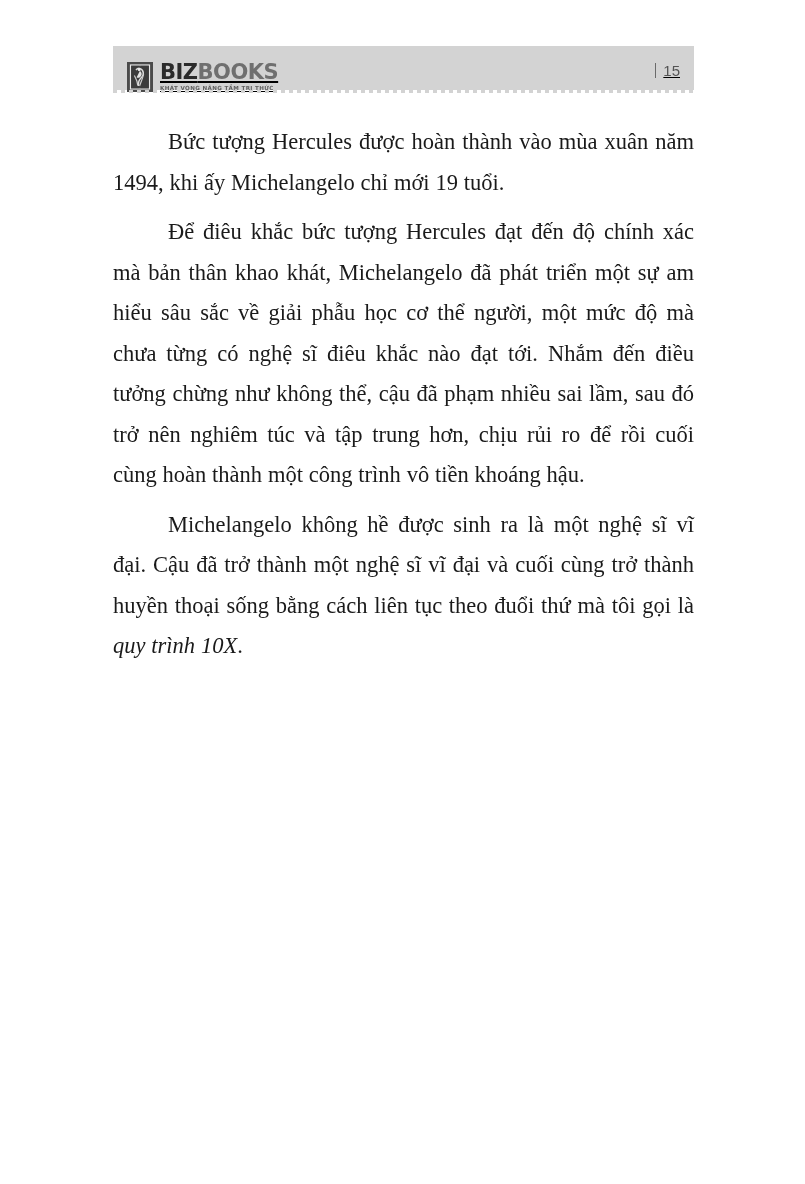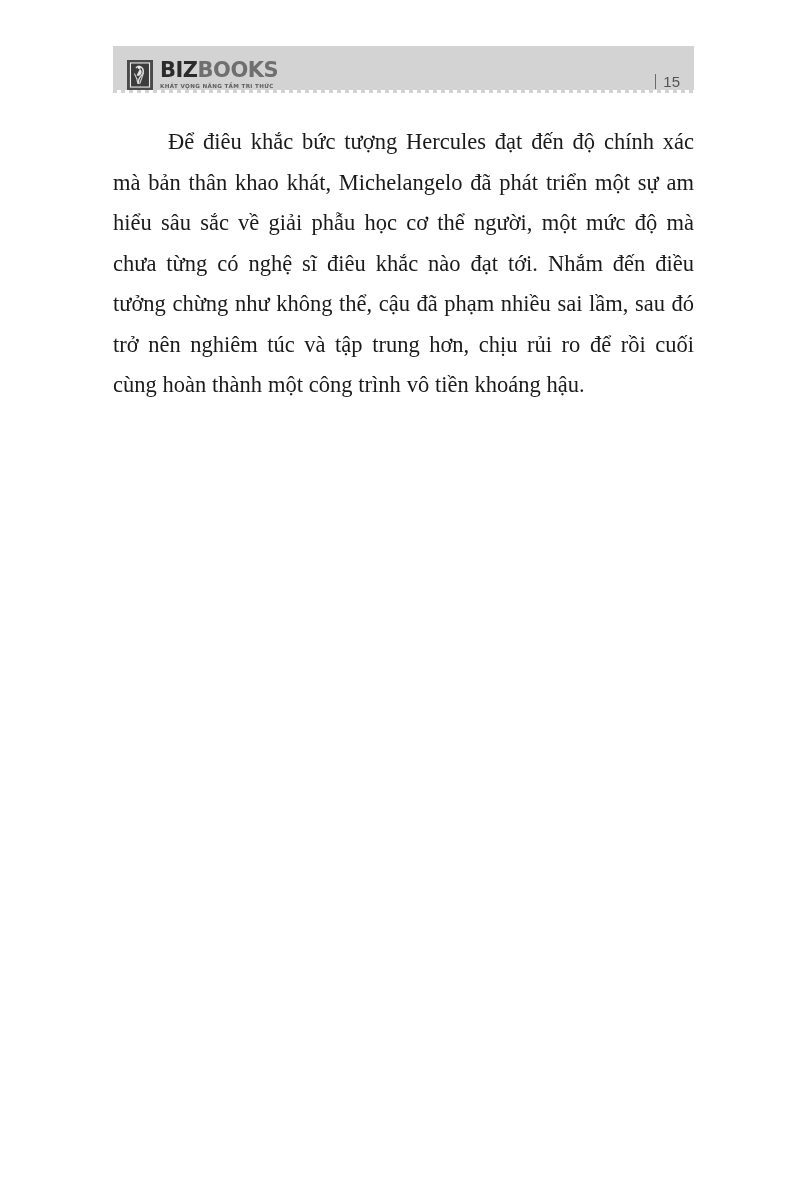--- a/index.html
+++ b/index.html
@@ -26,23 +26,24 @@
 
   
   .header-band {
     position: absolute;
     left: 113px;
     top: 46px;
     width: 581px;
     height: 44px;
     background: #d3d3d3;
     display: flex;
-    align-items: flex-end;
+    align-items: flex-start;
     box-sizing: border-box;
-    padding: 0 14px 0 14px;
+    padding: 16px 14px 0 14px;
+    text-decoration: underline;
   }
   .header-band::after {
     content: "";
     position: absolute;
     left: 0;
     bottom: -3px;
     width: 100%;
     height: 3px;
     background-image: repeating-linear-gradient(
       to right,
@@ -165,16 +166,18 @@
 
     <span class="header-spacer"></span>
 
     <span class="folio">
       <span class="folio-rule"></span>
       <span>15</span>
     </span>
   </div>
 
   <div class="body-text">
+    <p class="para">Bức tượng Hercules được hoàn thành vào mùa xuân năm 1494, khi ấy Michelangelo chỉ mới 19 tuổi.</p>
     <p class="para">Để điêu khắc bức tượng Hercules đạt đến độ chính xác mà bản thân khao khát, Michelangelo đã phát triển một sự am hiểu sâu sắc về giải phẫu học cơ thể người, một mức độ mà chưa từng có nghệ sĩ điêu khắc nào đạt tới. Nhắm đến điều tưởng chừng như không thể, cậu đã phạm nhiều sai lầm, sau đó trở nên nghiêm túc và tập trung hơn, chịu rủi ro để rồi cuối cùng hoàn thành một công trình vô tiền khoáng hậu.</p>
+    <p class="para"><span>Michelangelo không hề được sinh ra là một nghệ sĩ vĩ đại. Cậu đã trở thành một nghệ sĩ vĩ đại và cuối cùng trở thành huyền thoại sống bằng cách liên tục theo đuổi thứ mà tôi gọi là </span><i>quy trình 10X</i><span>.</span></p>
   </div>
 
 </div>
 
 </body></html>

